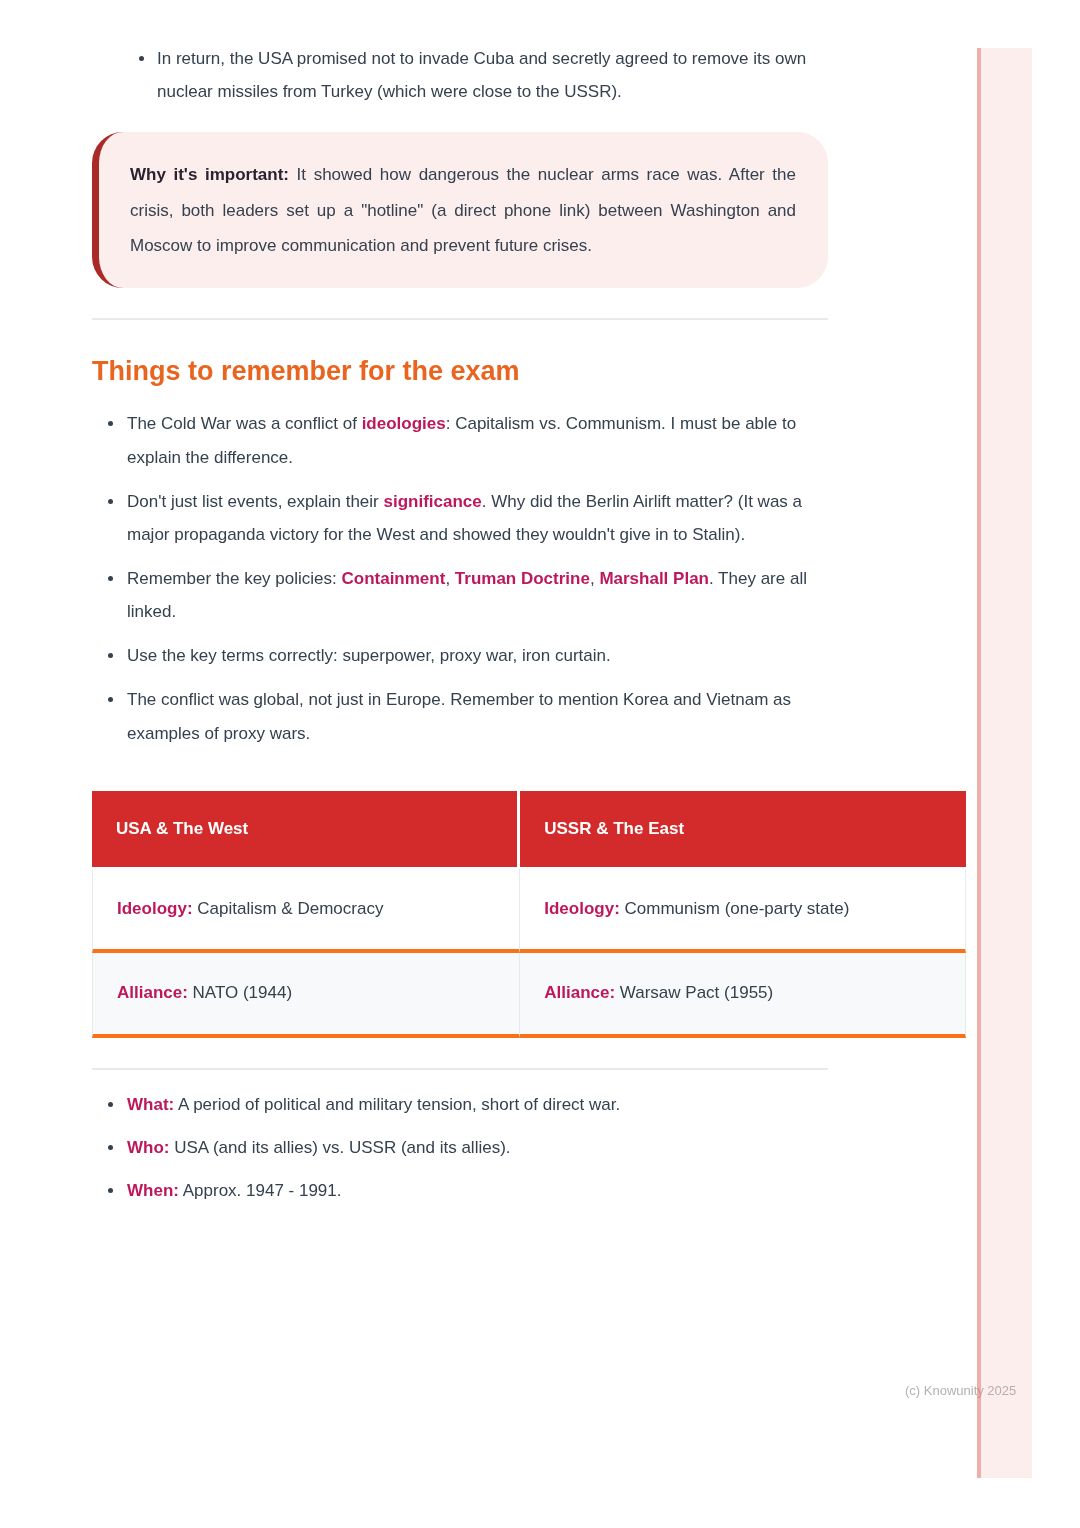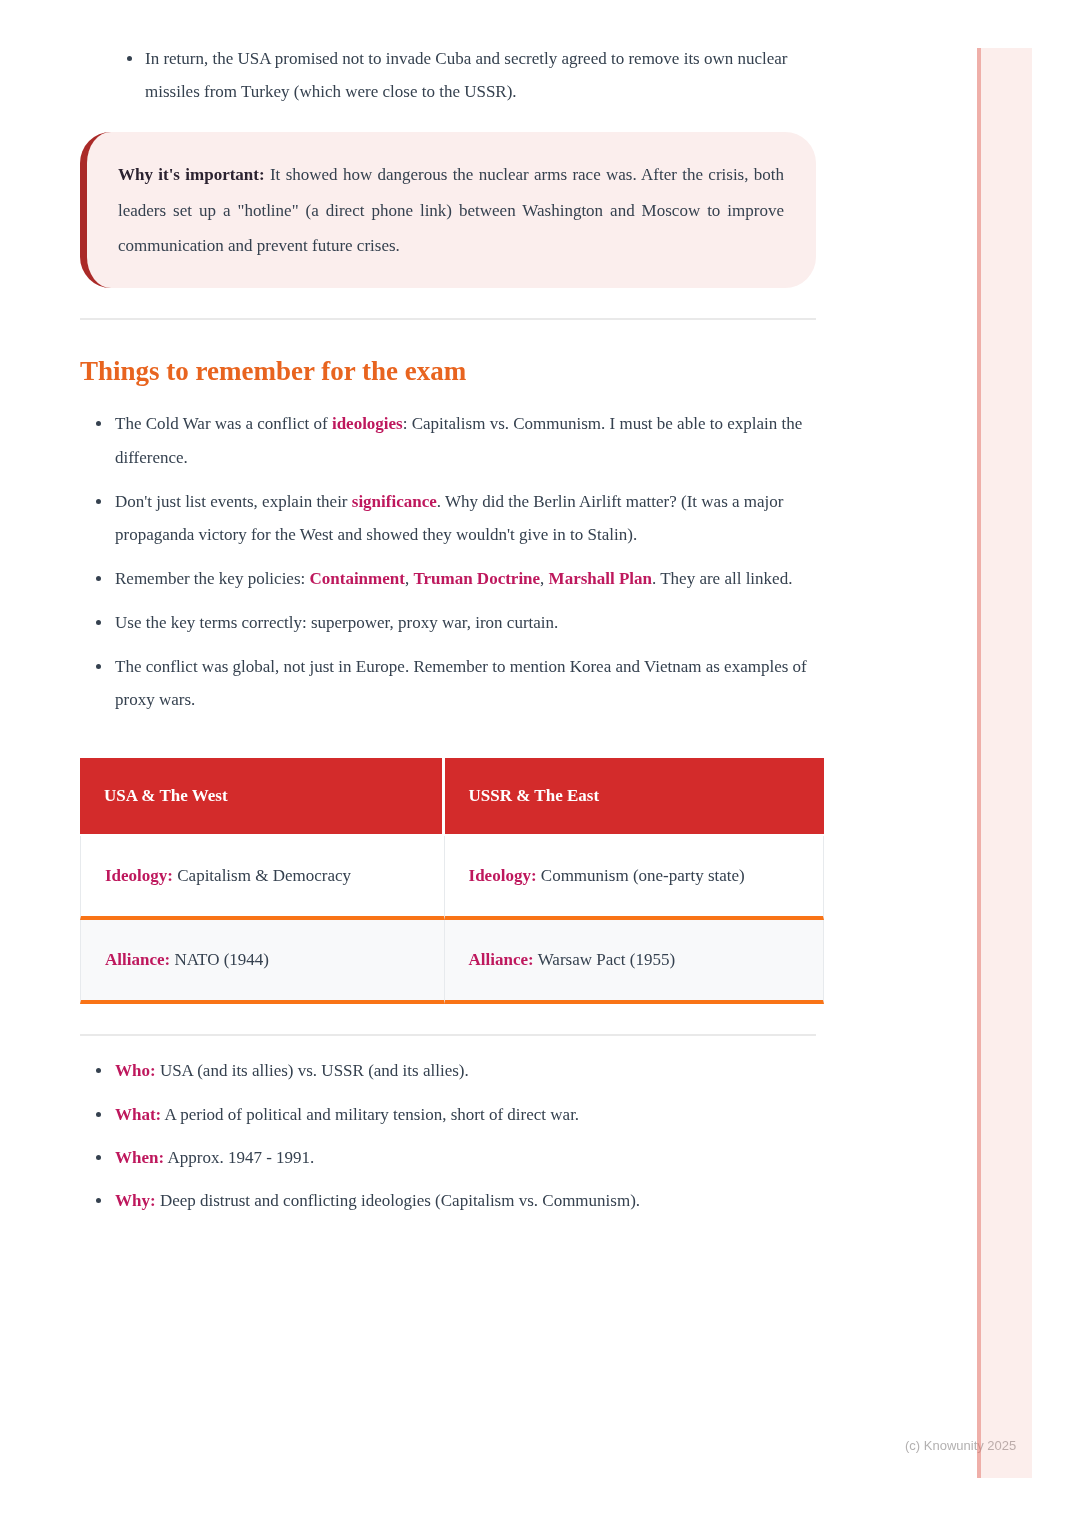--- a/index.html
+++ b/index.html
@@ -6,21 +6,21 @@
   html, body { background: #ffffff; }
   body {
     width: 1080px; height: 1528px;
     position: relative; overflow: hidden;
     font-family: "Liberation Sans", sans-serif;
     font-size: 17px; line-height: 1.95;
     color: #35414f;
   }
   b { color: #be185d; font-weight: bold; }
 
-  .content { position: absolute; left: 80px; top: 42px; width: 736px; font-family: Liberation Serif, serif; }
+  .content { position: absolute; left: 92px; top: 42px; width: 736px; }
 
   ul { list-style: none; }
   ul li { position: relative; margin-bottom: 11px; }
   .bullet-list li { padding-left: 35px; }
   .intro-list li { padding-left: 65px; }
   ul li::before {
     content: ""; position: absolute; top: 14px;
     width: 5px; height: 5px; border-radius: 50%;
     background: #35414f;
   }
@@ -43,21 +43,21 @@
     margin-top: 30px;
   }
 
   h2.section-heading {
     color: #e8641f; font-size: 27px; font-weight: bold;
     line-height: 1.3; margin-top: 34px;
   }
   .section-body { margin-top: 18px; }
 
   table.compare {
-    width: 744px; margin-top: 41px;
+    width: 874px; margin-top: 41px;
     border-collapse: separate; border-spacing: 0;
     font-size: 17px; line-height: 1.9;
   }
   table.compare th {
     background: #d32b2b; color: #ffffff;
     font-weight: bold; text-align: left;
     padding: 22px 24px;
   }
   table.compare th:first-child { width: 49%; border-right: 3px solid #ffffff; }
   table.compare th { border-bottom: 2px solid #ffffff; }
@@ -66,21 +66,21 @@
     padding: 24px 24px;
     border-bottom: 4px solid #f97316;
     border-right: 1px solid #e7eaed;
   }
   table.compare td:first-child { border-left: 1px solid #e7eaed; }
   table.compare tr:nth-child(even) td { background: #f8f9fa; }
 
   .summary-list li { margin-bottom: 10px; }
 
   .copyright {
-    position: absolute; top: 1437px; left: 905px;
+    position: absolute; top: 1382px; left: 905px;
     font-size: 13px; line-height: 1.4; color: #b3b1b1;
     z-index: 1;
   }
   .highlight-strip {
     position: absolute; left: 977px; top: 48px;
     width: 55px; height: 1430px;
     background: rgba(238, 150, 138, 0.16);
     border-left: 4px solid rgba(226, 116, 107, 0.52);
     z-index: 2; pointer-events: none;
   }
@@ -126,23 +126,22 @@
           <td><b>Alliance:</b><span> NATO (1944)</span></td>
           <td><b>Alliance:</b><span> Warsaw Pact (1955)</span></td>
         </tr>
       </tbody>
   </table>
 
   <hr class="divider">
 
 
   <ul class="bullet-list section-body summary-list">
+      <li><b>What:</b><span> A period of political and military tension, short of direct war.</span></li>
       <li><b>Who:</b><span> USA (and its allies) vs. USSR (and its allies).</span></li>
-      <li><b>What:</b><span> A period of political and military tension, short of direct war.</span></li>
       <li><b>When:</b><span> Approx. 1947 - 1991.</span></li>
-      <li><b>Why:</b><span> Deep distrust and conflicting ideologies (Capitalism vs. Communism).</span></li>
     </ul>
 
 </div>
 
 <div class="copyright">(c) Knowunity 2025</div>
 
 <div class="highlight-strip"></div>
 
 </body></html>

